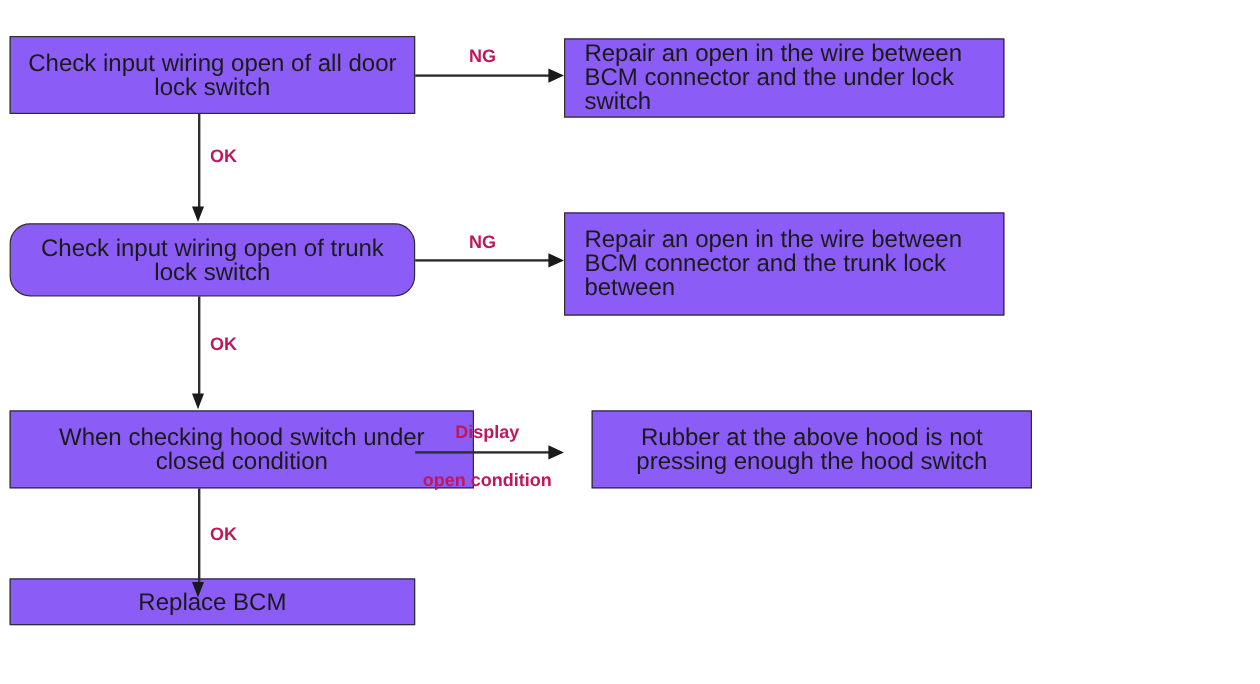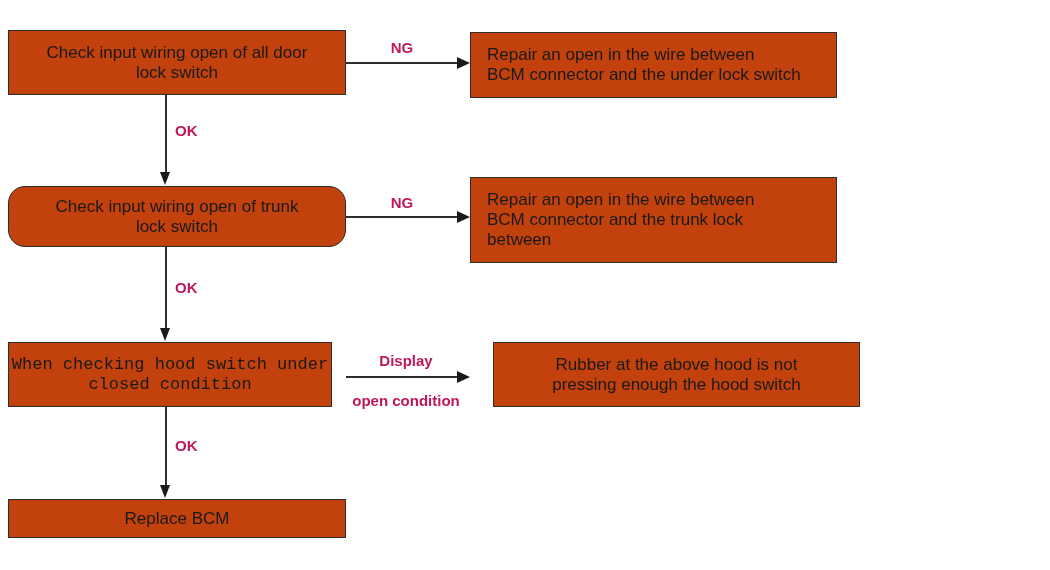--- a/index.html
+++ b/index.html
@@ -12,38 +12,38 @@
     width: 1050px;
     height: 570px;
     background: #ffffff;
     font-family: "Liberation Sans", sans-serif;
     color: #1a1a1a;
     overflow: hidden;
   }
   .box {
     position: absolute;
     border: 1.5px solid #2e2e2e;
-    background: #c2410c;
+    background: #8b5cf6;
     box-sizing: border-box;
     display: flex;
     align-items: center;
     justify-content: center;
-    font-size: 17px;
+    font-size: 20px;
     line-height: 20px;
   }
   .box .box-text { text-align: center; }
   .box.ta-left { justify-content: flex-start; padding-left: 16px; padding-right: 8px; }
   .box.ta-left .box-text { text-align: left; }
   .tline { display: block; }
 
   
   .b1 { left: 8px;   top: 30px;  width: 338px; height: 65px; }
   .b2 { left: 8px;   top: 186px; width: 338px; height: 61px; border-radius: 17px; }
-  .b3 { left: 8px;   top: 342px; width: 324px; height: 65px; font-family: Liberation Mono, monospace; }
-  .b4 { left: 8px;   top: 499px; width: 338px; height: 39px; }
+  .b3 { left: 8px;   top: 342px; width: 387px; height: 65px; }
+  .b4 { left: 8px;   top: 482px; width: 338px; height: 39px; }
   
   .r1 { left: 470px; top: 32px;  width: 367px; height: 66px; }
   .r2 { left: 470px; top: 177px; width: 367px; height: 86px; }
   .r3 { left: 493px; top: 342px; width: 367px; height: 65px; }
 
   
   .vline {
     position: absolute;
     left: 165px;
     width: 1.5px;

